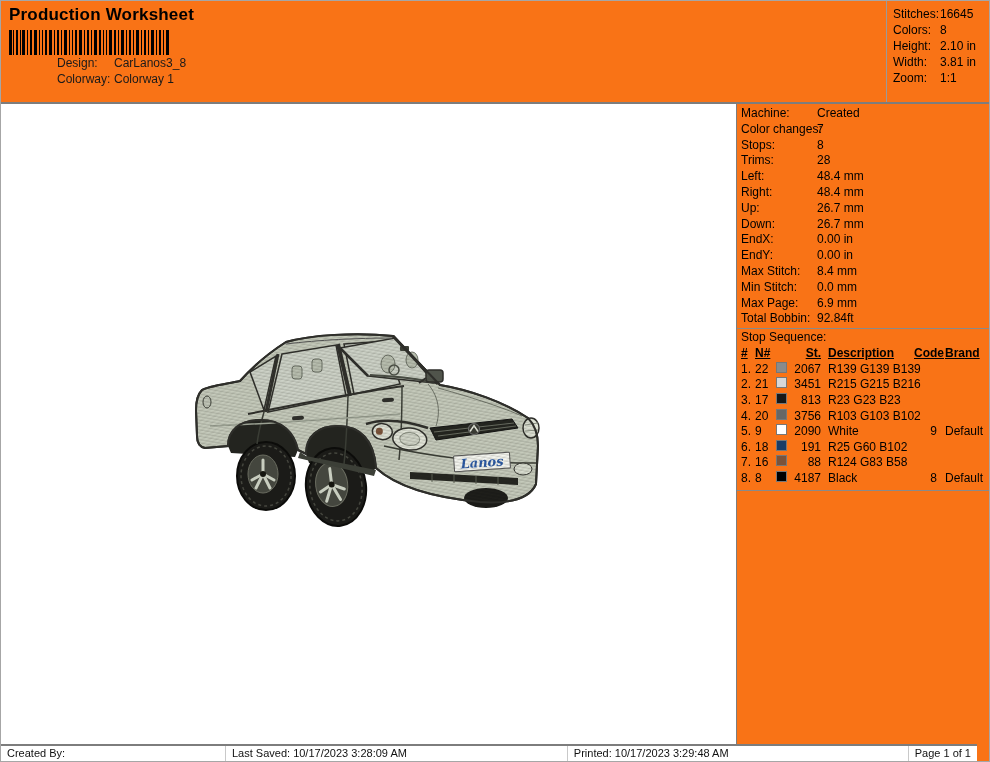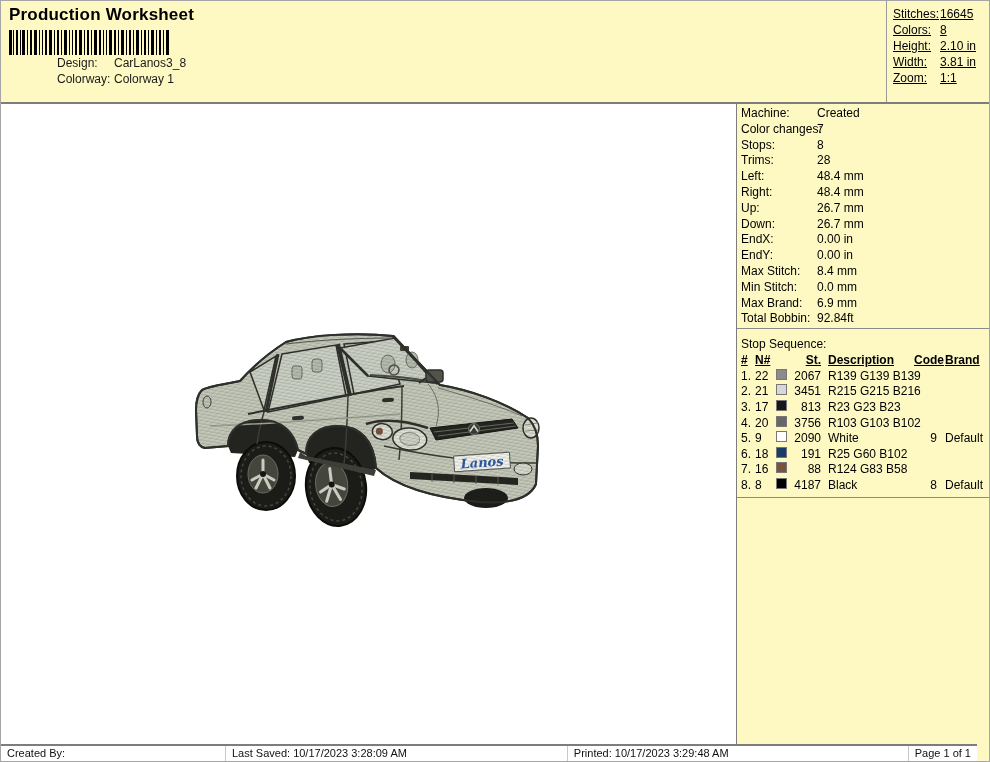--- a/index.html
+++ b/index.html
@@ -1,41 +1,41 @@
 <!DOCTYPE html>
 <html><head>
 <meta charset="utf-8">
 <style>
   html,body { margin:0; padding:0; background:#ffffff; font-family:"Liberation Sans", sans-serif; }
-  .page { position:relative; width:988px; height:760px; border:1px solid #a6a6a6; background:#fef9c3; overflow:hidden; }
+  .page { position:relative; width:988px; height:760px; border:1px solid #a6a6a6; background:#f97316; overflow:hidden; }
 
   
   .header-row { display:flex; height:101px; border-bottom:2px solid #7d7d7d; }
   .header-left { flex:1; padding:4px 8px 0 8px; position:relative; }
   .doc-title { font-size:17px; font-weight:bold; color:#000; letter-spacing:.2px; }
   .doc-subtitle { font-size:12px; color:#1a1a1a; margin-top:3px; }
   .barcode { margin-top:5px; display:block; }
   .kv-row { display:flex; font-size:12px; color:#1a1a1a; line-height:15px; margin-top:1px; }
   .kv-row .k { width:57px;margin-left:48px; }
 
-  .header-right { width:94px; border-left:1px solid #9a9a9a; padding:5px 2px 0 6px;text-decoration:underline; }
+  .header-right { width:94px; border-left:1px solid #9a9a9a; padding:5px 2px 0 6px; }
   .stat-row { display:flex; font-size:12px; line-height:16px; white-space:nowrap; }
   .stat-row .k { width:47px; }
 
   
   .main-row { display:flex; height:640px; }
   .canvas { flex:1; position:relative; background:#fff; }
   .car-art { position:absolute; left:187px; top:222px; }
 
   .right-panel { width:252px; border-left:1px solid #7d7d7d; display:flex; flex-direction:column; }
   .machine-table { padding:2px 4px 1px 4px; }
   .m-row { display:flex; font-size:12px; line-height:15.8px; white-space:nowrap; }
   .m-row .k { width:76px; }
 
-  .stop-label { border-top:1px solid #8a8a8a; font-size:12px; line-height:15px; padding:8px 4px 0 4px; }
+  .stop-label { border-top:1px solid #8a8a8a; font-size:12px; line-height:15px; padding:1px 4px 0 4px; }
 
   .stop-table { padding:1px 3px 3px 4px; border-bottom:1px solid #8a8a8a; }
   .s-row { display:grid; grid-template-columns:14px 21px 15px 33px 1fr 26px 46px; font-size:12px; line-height:15.6px; align-items:center; white-space:nowrap; }
   .s-row .c-st, .s-row .c-code { text-align:right; padding-right:3px; }
   .s-row .c-desc { padding-left:4px; overflow:visible; }
   .s-row .c-brand { padding-left:5px; }
   .s-head span { font-weight:bold; text-decoration:underline; }
   .swatch { width:9px; height:9px; border:1px solid #777; display:inline-block; box-sizing:content-box; }
   .panel-rest { flex:1; }
 
@@ -331,21 +331,21 @@
           </div>
         <div class="m-row">
             <span class="k">Max Stitch:</span>
             <span class="v">8.4 mm</span>
           </div>
         <div class="m-row">
             <span class="k">Min Stitch:</span>
             <span class="v">0.0 mm</span>
           </div>
         <div class="m-row">
-            <span class="k">Max Brand:</span>
+            <span class="k">Max Page:</span>
             <span class="v">6.9 mm</span>
           </div>
         <div class="m-row">
             <span class="k">Total Bobbin:</span>
             <span class="v">92.84ft</span>
           </div>
       </div>
 
       <div class="stop-label">Stop Sequence:</div>
 

